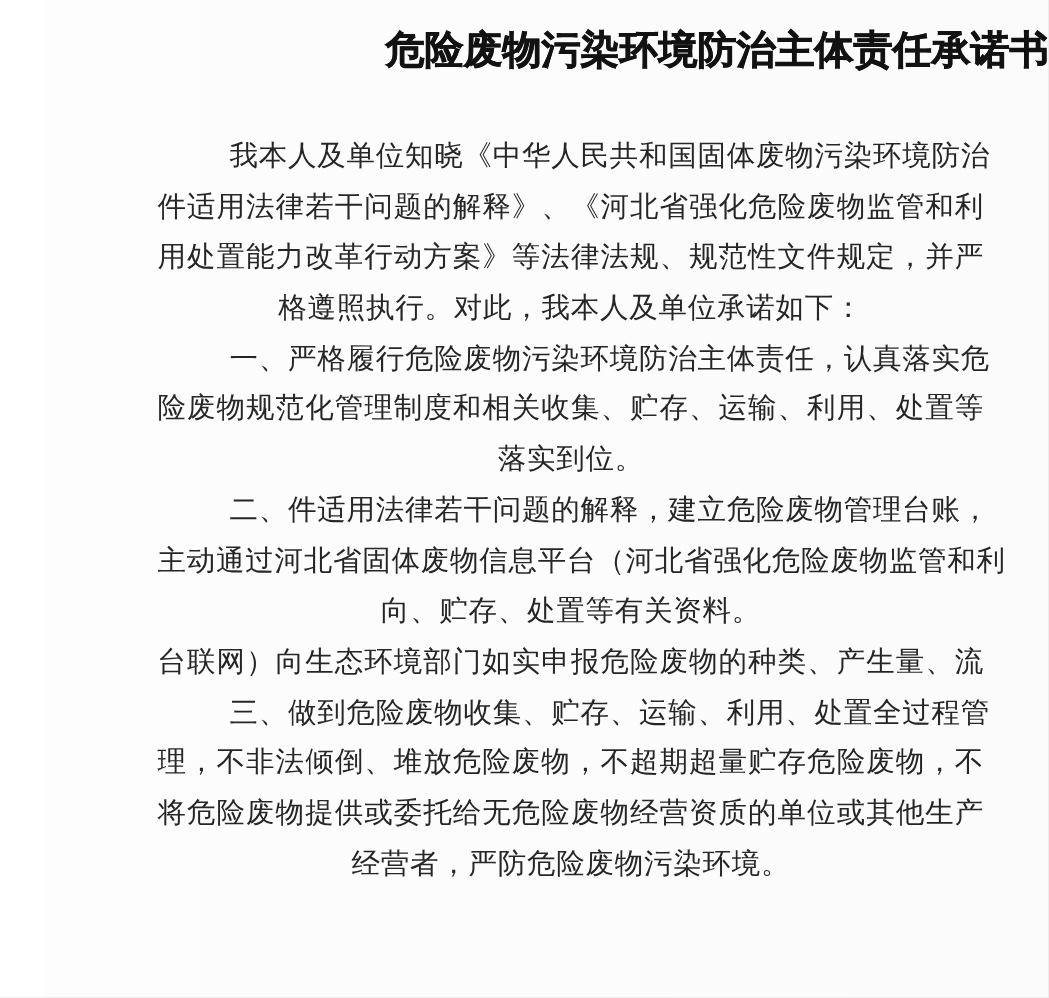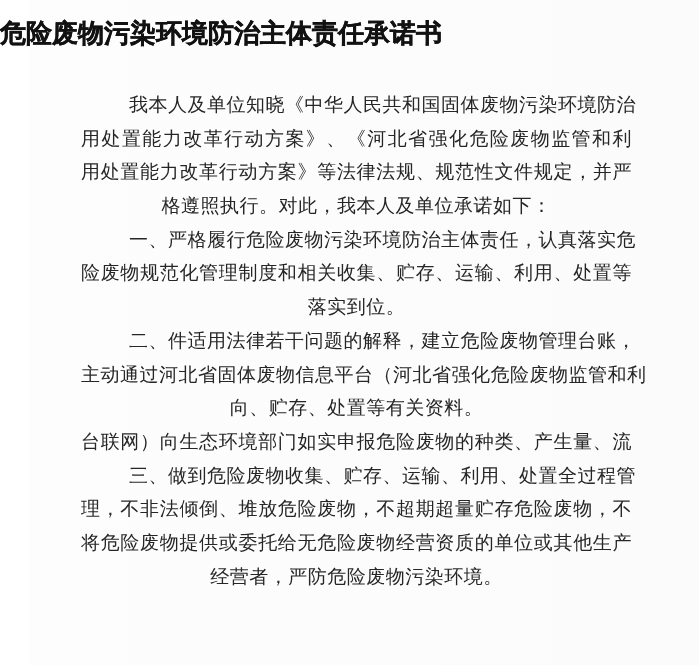--- a/index.html
+++ b/index.html
@@ -15,31 +15,31 @@
     background: linear-gradient(to right, #ffffff 0px, #ffffff 28px, #fdfdfd 30px, #fbfbfb 100%);
     font-family: "Liberation Serif", "DejaVu Serif", serif;
     color: #262626;
   }
   .doc-title {
     position: absolute;
     top: 16px;
     left: 0;
     right: 0;
     margin: 0;
-    text-align: left;
+    text-align: right;
     font-size: 26px;
     font-weight: 700;
     letter-spacing: 0px;
     color: #121212;
     -webkit-text-stroke: 0.4px #121212;
   }
   .doc-body {
     position: absolute;
     top: 88px;
-    left: 81px;
+    left: 105px;
     width: 551px;
   }
   .line {
     height: 33.7px;
     line-height: 33.7px;
     font-size: 19px;
     white-space: nowrap;
     text-align: center;
     letter-spacing: 0.5px;
   }
@@ -51,21 +51,21 @@
     padding-left: 48px;
   }
 </style>
 </head>
 <body>
 
 <div class="page">
   <h1 class="doc-title">危险废物污染环境防治主体责任承诺书</h1>
   <div class="doc-body">
     <div class="line indent fill">我本人及单位知晓《中华人民共和国固体废物污染环境防治</div>
-    <div class="line fill">用处置能力改革行动方案》、《河北省强化危险废物监管和利</div>
+    <div class="line fill">件适用法律若干问题的解释》、《河北省强化危险废物监管和利</div>
     <div class="line fill">用处置能力改革行动方案》等法律法规、规范性文件规定，并严</div>
     <div class="line">格遵照执行。对此，我本人及单位承诺如下：</div>
     <div class="line indent fill">一、严格履行危险废物污染环境防治主体责任，认真落实危</div>
     <div class="line fill">险废物规范化管理制度和相关收集、贮存、运输、利用、处置等</div>
     <div class="line">落实到位。</div>
     <div class="line indent fill">二、件适用法律若干问题的解释，建立危险废物管理台账，</div>
     <div class="line fill">主动通过河北省固体废物信息平台（河北省强化危险废物监管和利</div>
     <div class="line">向、贮存、处置等有关资料。</div>
     <div class="line fill">台联网）向生态环境部门如实申报危险废物的种类、产生量、流</div>
     <div class="line indent fill">三、做到危险废物收集、贮存、运输、利用、处置全过程管</div>

